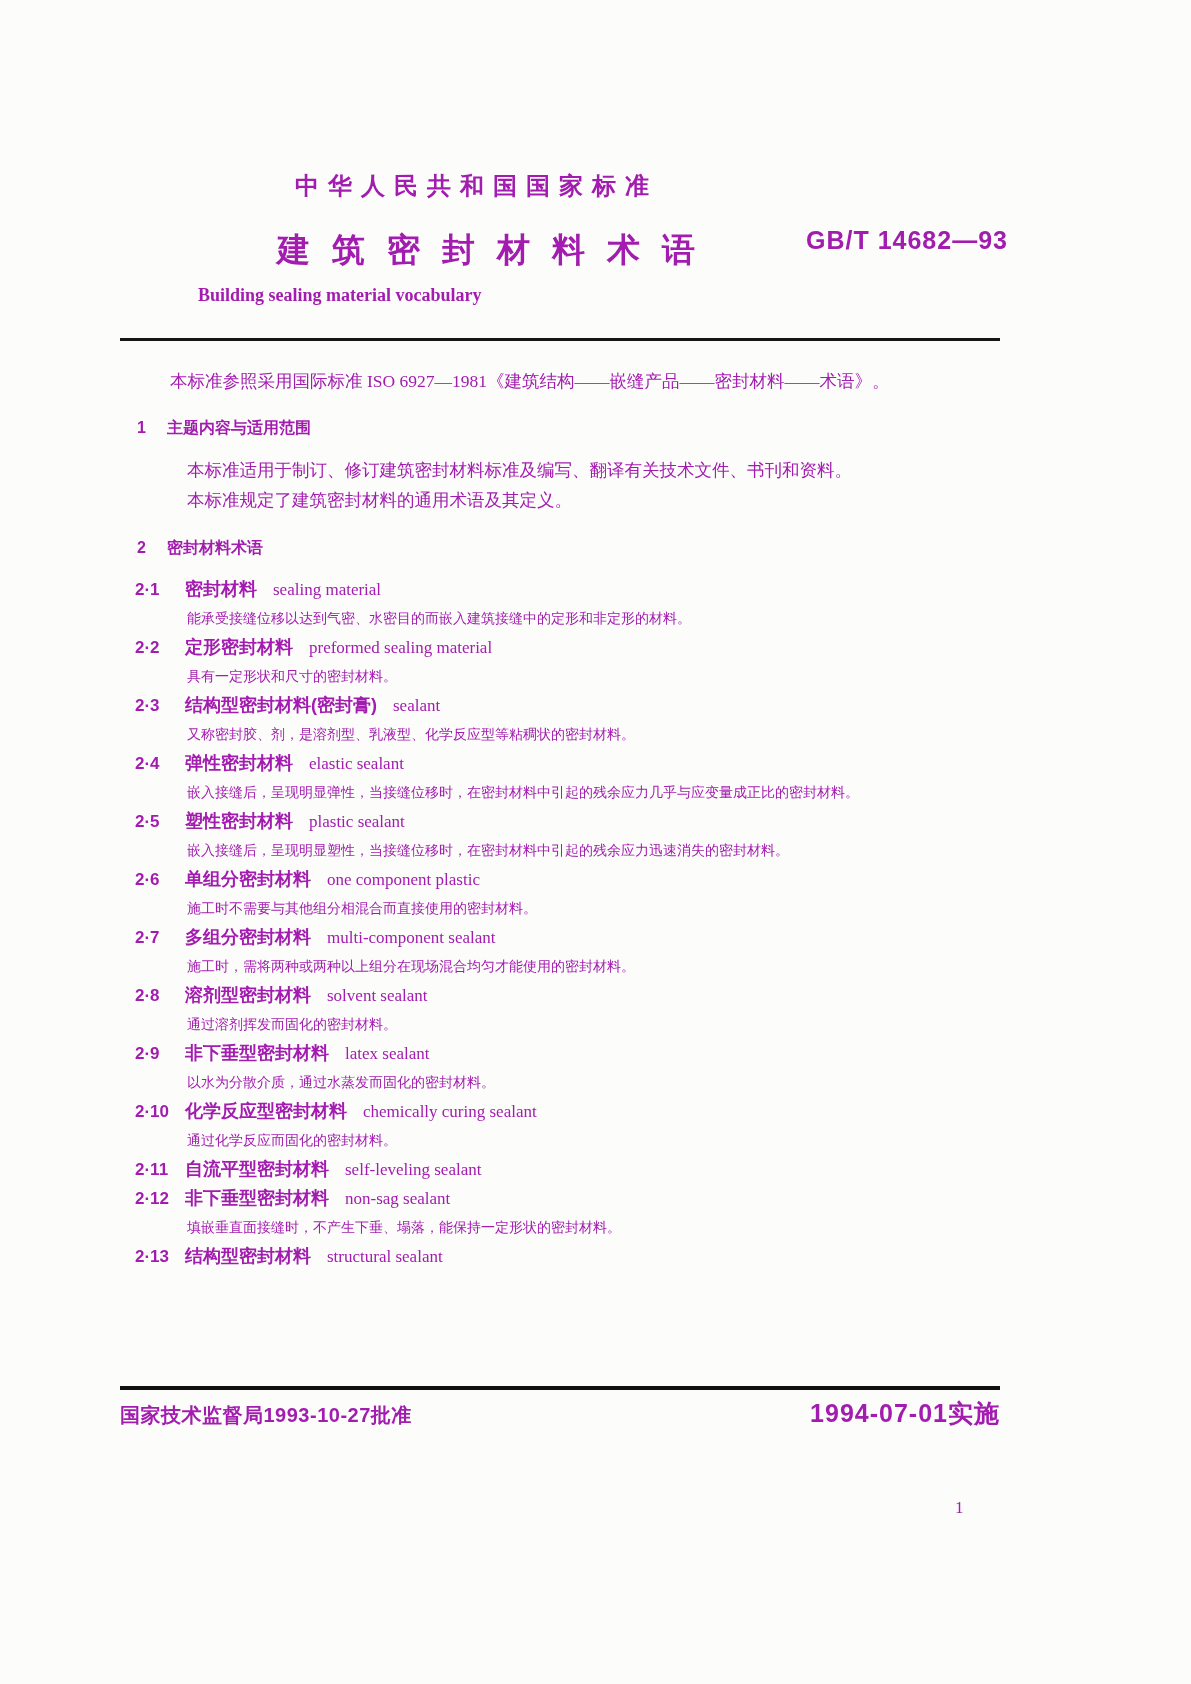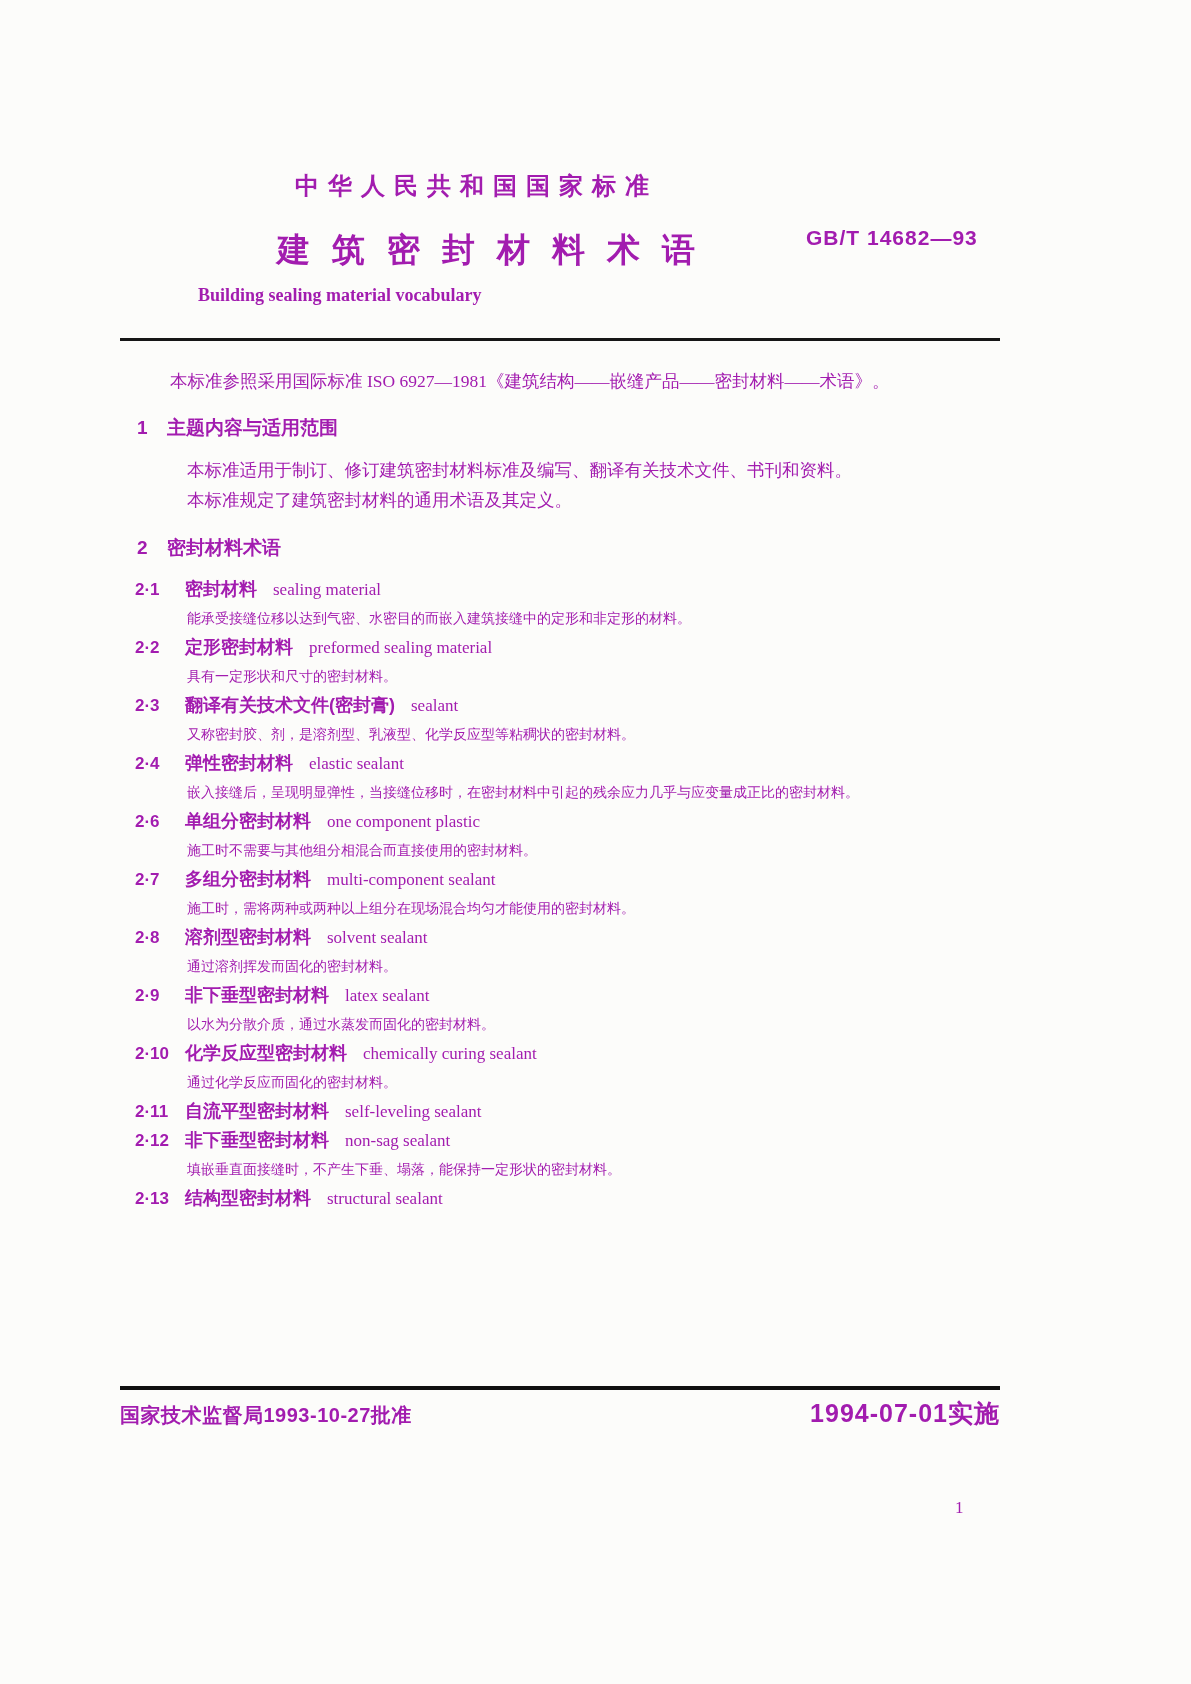--- a/index.html
+++ b/index.html
@@ -15,21 +15,21 @@
     color:#a21caf;
   }
   .std-label{
     margin-left:295px;
     font-family:"Liberation Sans","DejaVu Sans",sans-serif;
     font-weight:bold;font-size:24px;letter-spacing:9px;
   }
   .std-code{
     position:absolute;top:226px;left:806px;
     font-family:"Liberation Sans","DejaVu Sans",sans-serif;
-    font-weight:bold;font-size:21px;letter-spacing:1px;
+    font-weight:bold;font-size:25px;letter-spacing:1px;
   }
   .title-cn{
     margin-top:26px;margin-left:277px;
     font-family:"Liberation Sans","DejaVu Sans",sans-serif;
     font-weight:bold;font-size:33px;letter-spacing:22px;
   }
   .title-en{
     margin-top:12px;margin-left:198px;
     font-weight:bold;font-size:18px;
   }
@@ -38,21 +38,21 @@
     width:880px;height:3px;background:#161616;
   }
   .intro{
     margin:26px 185px 0 135px;
     text-indent:2em;
     font-size:17.5px;line-height:28px;
   }
   .sec-head{
     margin-top:19px;margin-left:137px;
     font-family:"Liberation Sans","DejaVu Sans",sans-serif;
-    font-weight:bold;font-size:19px;line-height:27px;
+    font-weight:bold;font-size:16px;line-height:27px;
   }
   .sec-num{display:inline-block;min-width:14px;margin-right:16px;}
   #sec1-paras{margin:14px 185px 0 135px;}
   .body-para{
     margin:0;padding-left:52px;
     font-size:17.5px;line-height:30px;
   }
   #terms-list{margin:14px 185px 0 135px;}
   .term-head{line-height:29px;font-size:17.5px;}
   .t-num{
@@ -112,26 +112,30 @@
   <div id="terms-list">
       <div class="term">
         <div class="term-head"><span class="t-num">2·1</span><span class="t-cn">密封材料</span><span class="t-en">sealing material</span></div>
         <p class="term-def">能承受接缝位移以达到气密、水密目的而嵌入建筑接缝中的定形和非定形的材料。</p>
       </div>
       <div class="term">
         <div class="term-head"><span class="t-num">2·2</span><span class="t-cn">定形密封材料</span><span class="t-en">preformed sealing material</span></div>
         <p class="term-def">具有一定形状和尺寸的密封材料。</p>
       </div>
       <div class="term">
-        <div class="term-head"><span class="t-num">2·3</span><span class="t-cn">翻译有关技术文件(密封膏)</span><span class="t-en">sealant</span></div>
+        <div class="term-head"><span class="t-num">2·3</span><span class="t-cn">结构型密封材料(密封膏)</span><span class="t-en">sealant</span></div>
         <p class="term-def">又称密封胶、剂，是溶剂型、乳液型、化学反应型等粘稠状的密封材料。</p>
       </div>
       <div class="term">
         <div class="term-head"><span class="t-num">2·4</span><span class="t-cn">弹性密封材料</span><span class="t-en">elastic sealant</span></div>
         <p class="term-def">嵌入接缝后，呈现明显弹性，当接缝位移时，在密封材料中引起的残余应力几乎与应变量成正比的密封材料。</p>
+      </div>
+      <div class="term">
+        <div class="term-head"><span class="t-num">2·5</span><span class="t-cn">塑性密封材料</span><span class="t-en">plastic sealant</span></div>
+        <p class="term-def">嵌入接缝后，呈现明显塑性，当接缝位移时，在密封材料中引起的残余应力迅速消失的密封材料。</p>
       </div>
       <div class="term">
         <div class="term-head"><span class="t-num">2·6</span><span class="t-cn">单组分密封材料</span><span class="t-en">one component plastic</span></div>
         <p class="term-def">施工时不需要与其他组分相混合而直接使用的密封材料。</p>
       </div>
       <div class="term">
         <div class="term-head"><span class="t-num">2·7</span><span class="t-cn">多组分密封材料</span><span class="t-en">multi-component sealant</span></div>
         <p class="term-def">施工时，需将两种或两种以上组分在现场混合均匀才能使用的密封材料。</p>
       </div>
       <div class="term">

